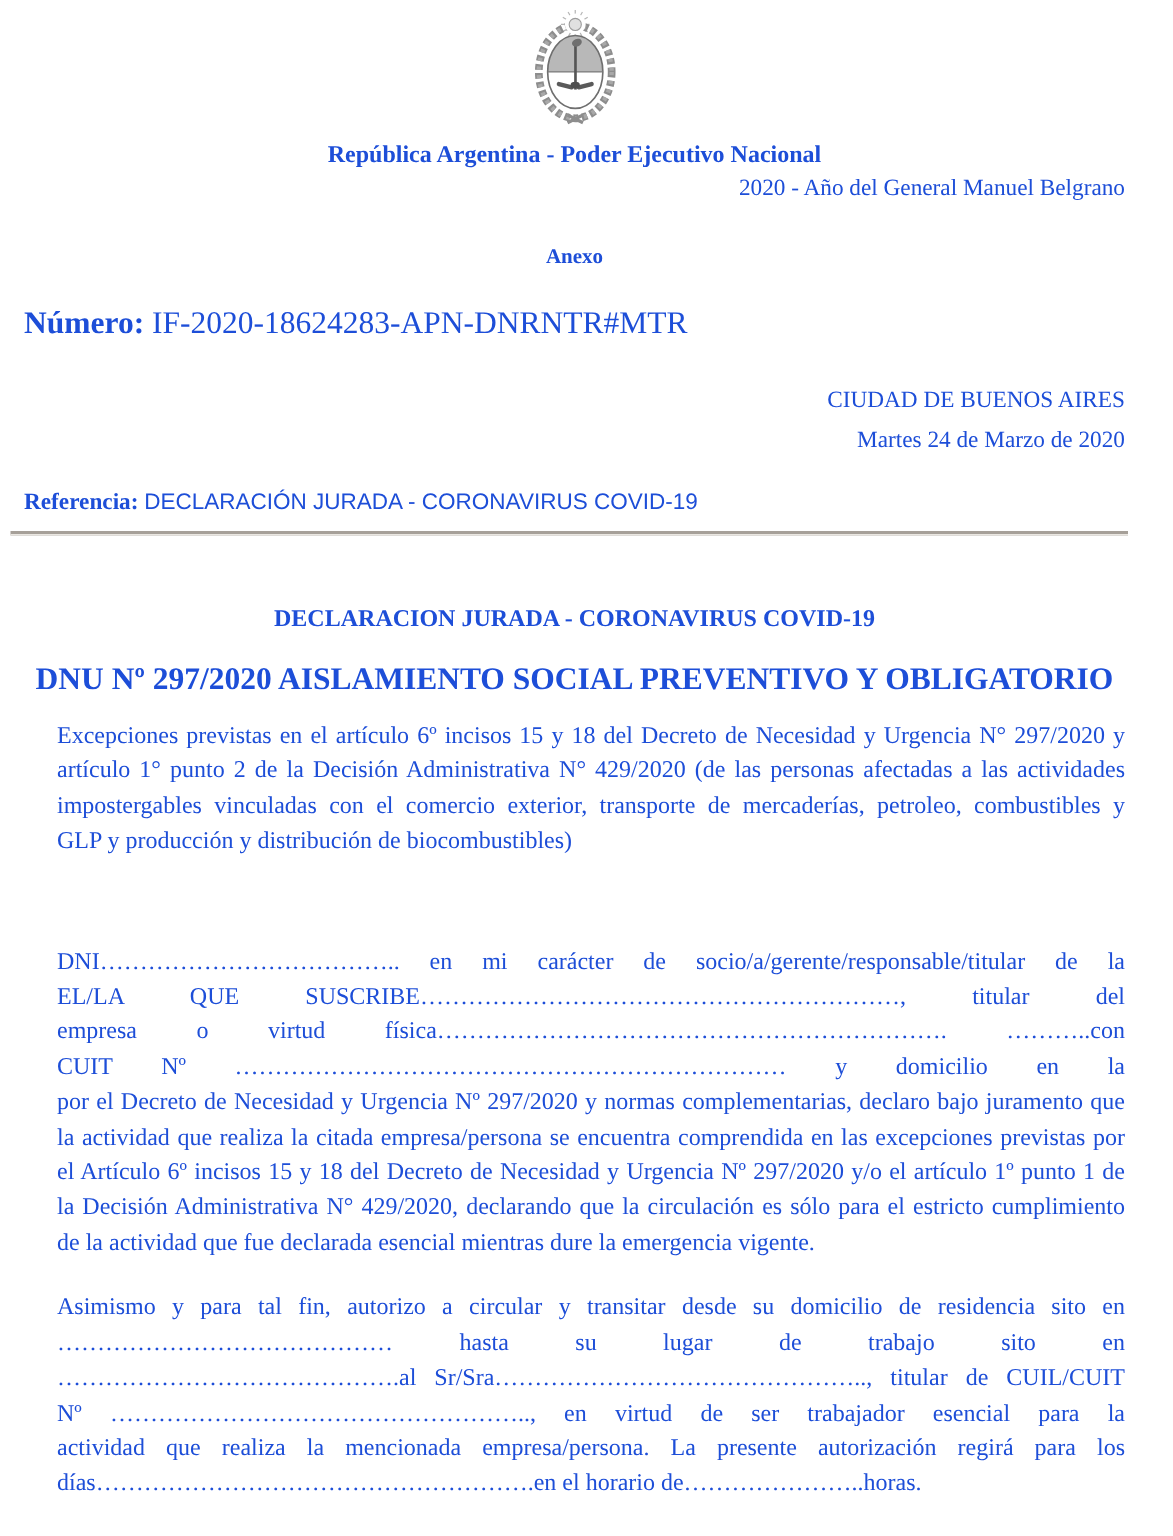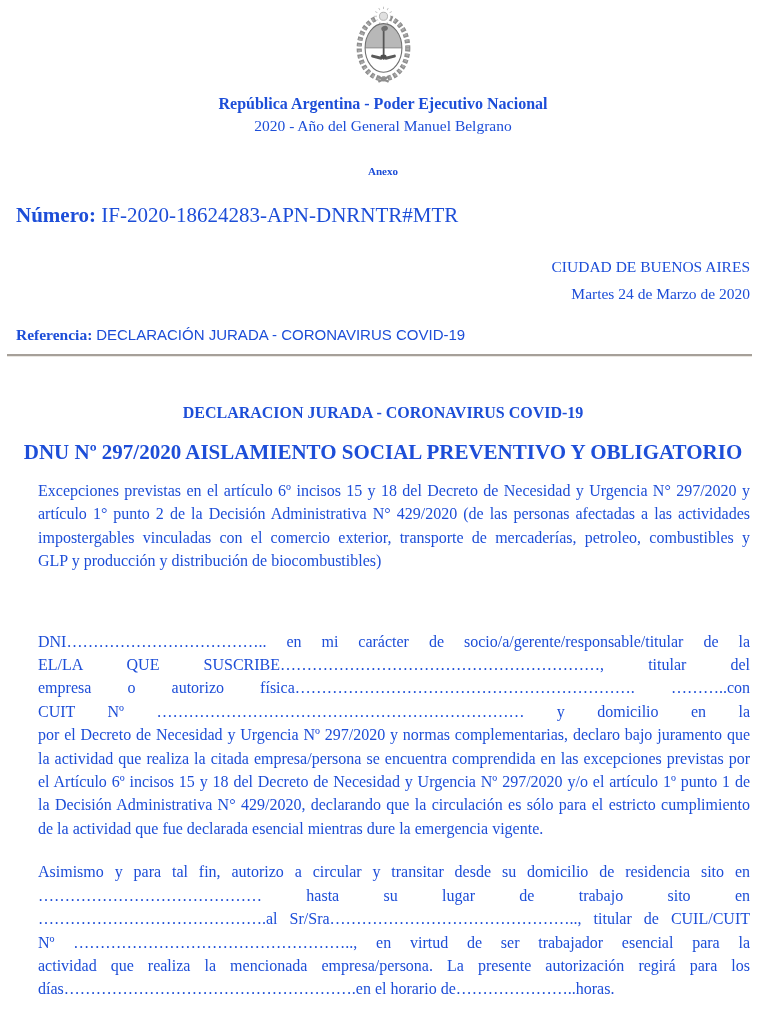--- a/index.html
+++ b/index.html
@@ -7,22 +7,22 @@
     position:relative;
     width:782px;height:1024px;
     background:#ffffff;
     color:#1d4ed8;
     font-family:"Liberation Serif", serif;
     overflow:hidden;
   }
   .content{padding:0 32px 0 16px;}
   .crest-wrap{margin-top:6px;text-align:center;height:78px;}
   .org{margin-top:10px;font-size:16px;font-weight:bold;line-height:19px;text-align:center;}
-  .year{margin-top:3px;font-size:15.5px;line-height:19px;text-align:center;}
-  .annex{margin-top:27px;font-size:11px;font-weight:bold;line-height:19px;text-align:center;}
+  .year{margin-top:3px;font-size:15.5px;line-height:19px;text-align:right;}
+  .annex{margin-top:27px;font-size:14px;font-weight:bold;line-height:19px;text-align:center;}
   .number{margin-top:24px;font-size:21px;line-height:20px;text-align:left;}
   .b{font-weight:bold;}
   .right-block{margin-top:28px;text-align:right;font-size:15.5px;line-height:27px;}
   .ref{margin-top:18px;font-size:15.5px;line-height:20px;}
   .ref .sans{font-family:"Liberation Sans", sans-serif;font-size:15px;}
   .rule{height:2px;background:#a6a099;border:none;border-bottom:1px solid #eae7e2;margin:9px -2px 0 -9px;}
   h1.doc-title{margin:46px 0 0 0;font-size:16px;font-weight:bold;line-height:20px;text-align:center;}
   h2.doc-subtitle{margin:19px 0 0 0;font-size:21px;font-weight:bold;line-height:20px;text-align:center;}
   .para{font-size:16px;line-height:23.4px;margin-left:22px;}
   .para-1{margin-top:17px;}
@@ -104,21 +104,21 @@
 
     <div class="para para-1">
         <div class="line">Excepciones previstas en el artículo 6º incisos 15 y 18 del Decreto de Necesidad y Urgencia N° 297/2020 y</div>
         <div class="line">artículo 1° punto 2 de la Decisión Administrativa N° 429/2020 (de las personas afectadas a las actividades</div>
         <div class="line">impostergables vinculadas con el comercio exterior, transporte de mercaderías, petroleo, combustibles y</div>
         <div class="line last">GLP y producción y distribución de biocombustibles)</div>
       </div>
     <div class="para para-2">
         <div class="line">DNI……………………………….. en mi carácter de socio/a/gerente/responsable/titular de la</div>
         <div class="line">EL/LA QUE SUSCRIBE……………………………………………………, titular del</div>
-        <div class="line">empresa o autorizo física………………………………………………………. ………..con</div>
+        <div class="line">empresa o virtud física………………………………………………………. ………..con</div>
         <div class="line">CUIT Nº …………………………………………………………… y domicilio en la</div>
         <div class="line">por el Decreto de Necesidad y Urgencia Nº 297/2020 y normas complementarias, declaro bajo juramento que</div>
         <div class="line">la actividad que realiza la citada empresa/persona se encuentra comprendida en las excepciones previstas por</div>
         <div class="line">el Artículo 6º incisos 15 y 18 del Decreto de Necesidad y Urgencia Nº 297/2020 y/o el artículo 1º punto 1 de</div>
         <div class="line">la Decisión Administrativa N° 429/2020, declarando que la circulación es sólo para el estricto cumplimiento</div>
         <div class="line last">de la actividad que fue declarada esencial mientras dure la emergencia vigente.</div>
       </div>
     <div class="para para-3">
         <div class="line">Asimismo y para tal fin, autorizo a circular y transitar desde su domicilio de residencia sito en</div>
         <div class="line">…………………………………… hasta su lugar de trabajo sito en</div>

